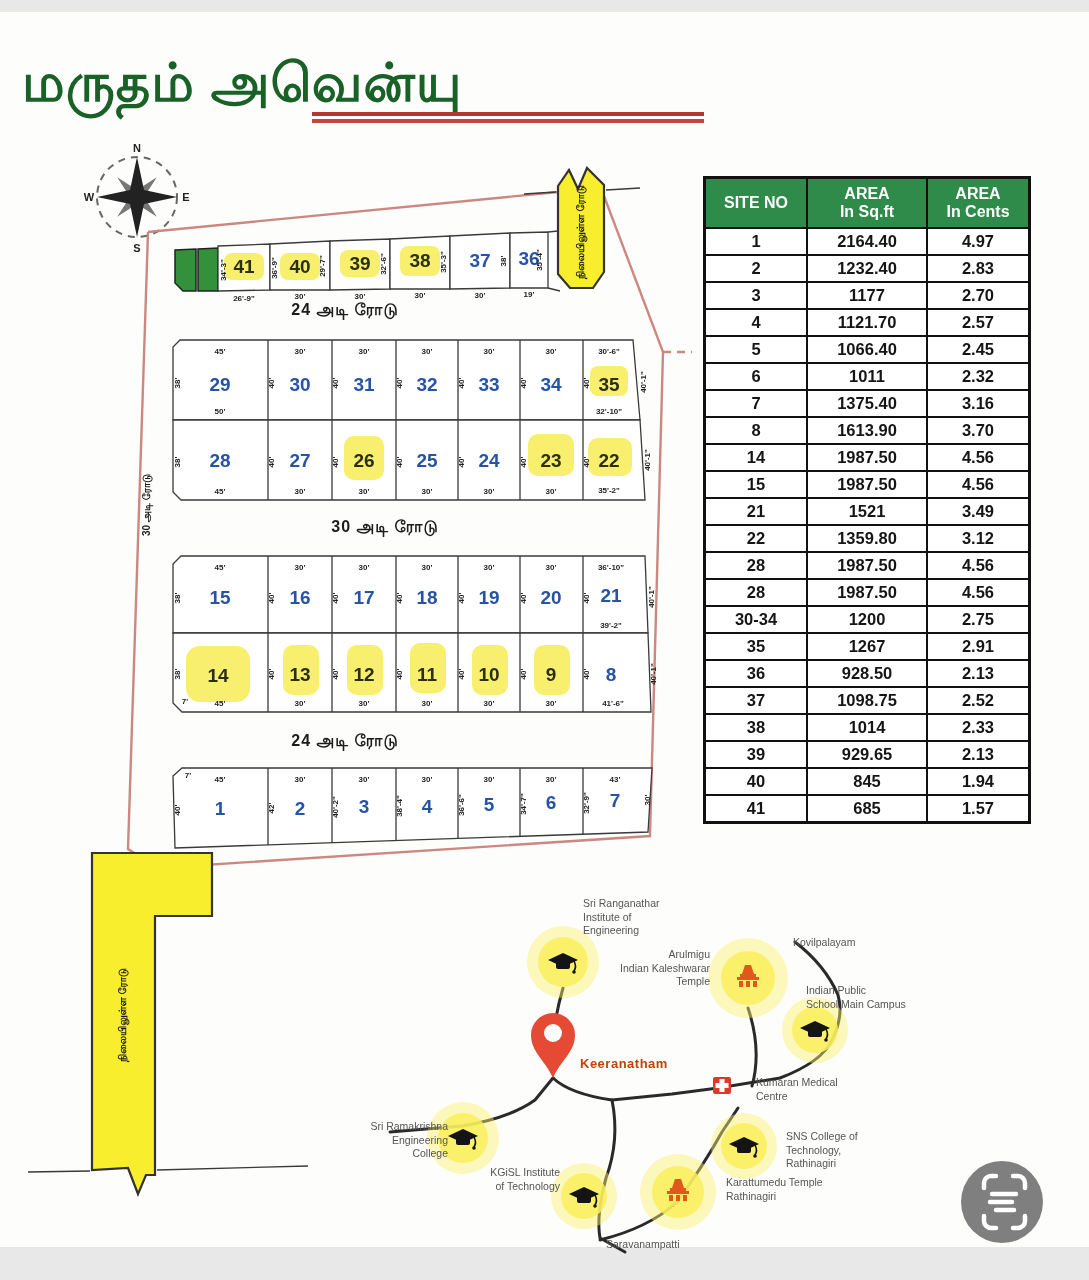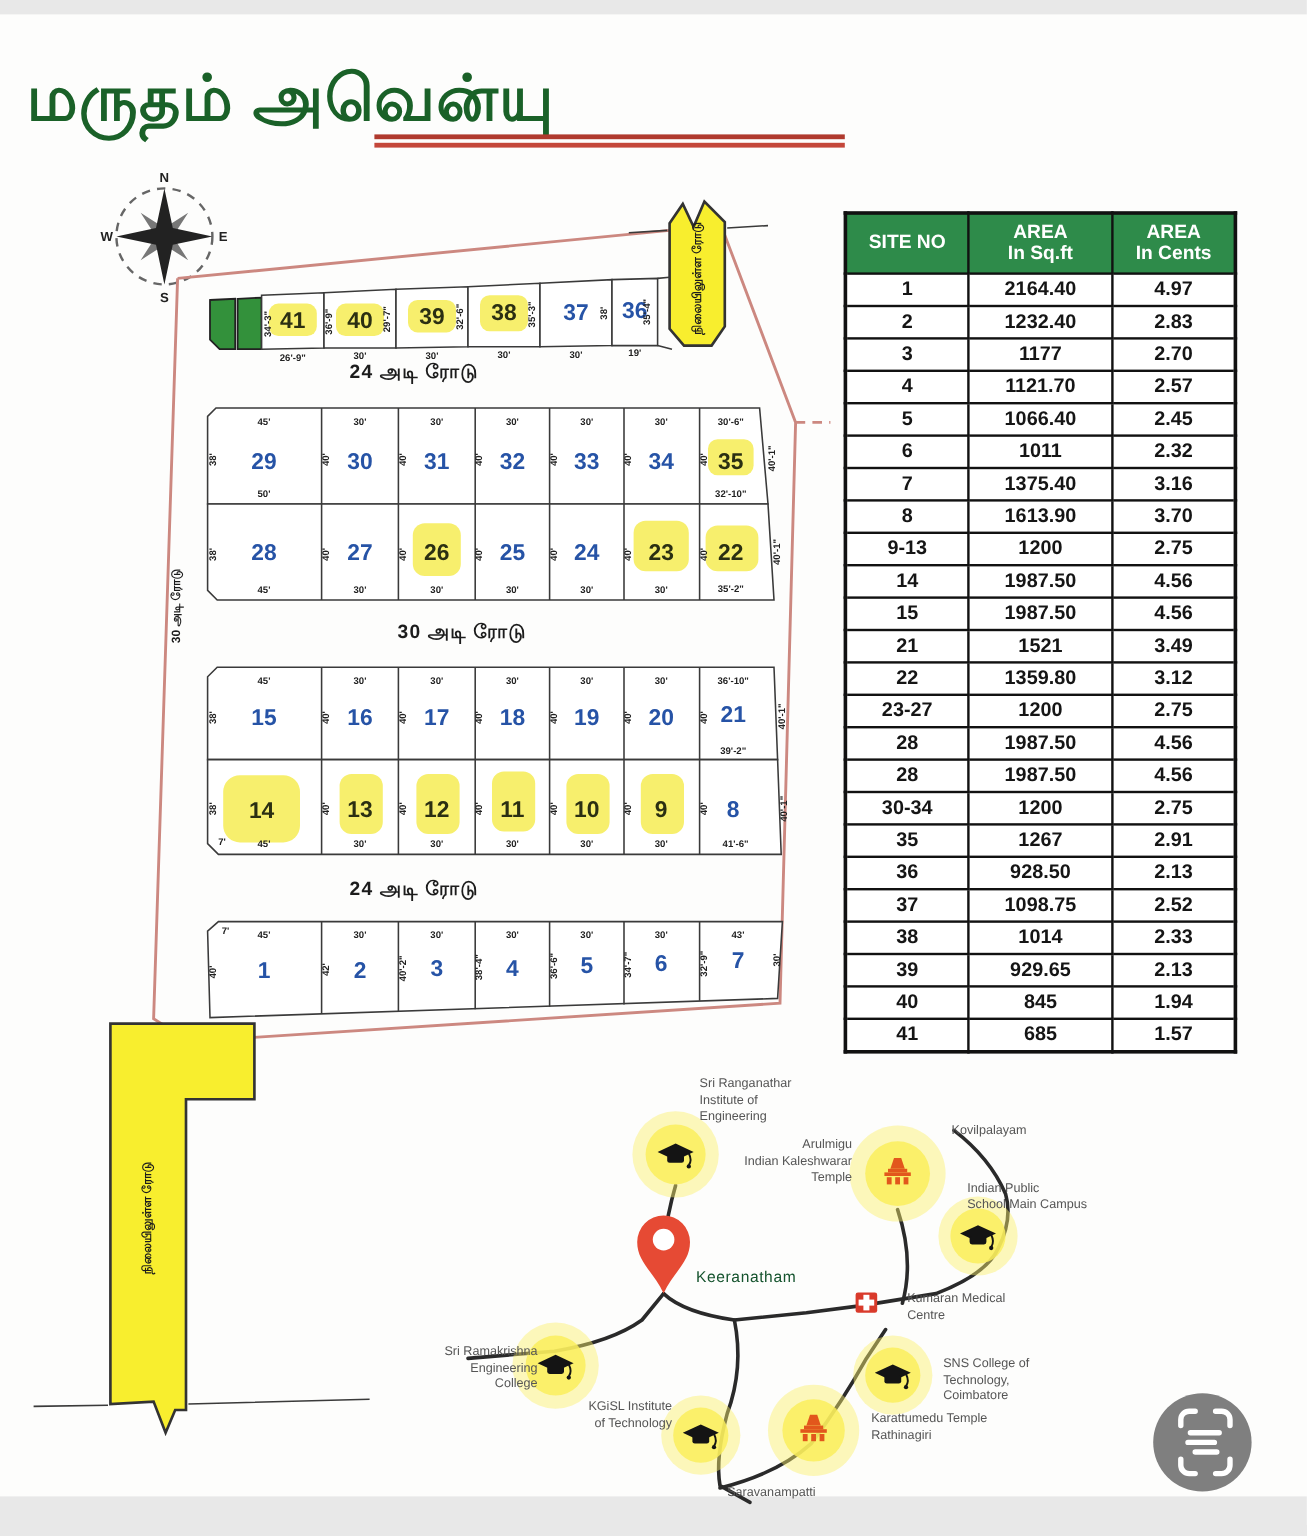--- a/index.html
+++ b/index.html
@@ -36,21 +36,21 @@
   .pl{stroke:#3a3a3a;stroke-width:1.3;fill:none}
   .pink{stroke:#cc8880;stroke-width:2.4;fill:none}
   .hl{fill:#f7ef6d}
   .road{fill:#f8ee2e;stroke:#333;stroke-width:2.2}
   .mroad{stroke:#2a2a2a;stroke-width:3;fill:none;stroke-linecap:round;stroke-linejoin:round}
   .glow{fill:#fbf06a;opacity:.45}
   .glow2{fill:#faee5c;opacity:.85}
   
   .ml{position:absolute;font-size:10.5px;color:#555;line-height:1.3;white-space:pre-line}
   .tr{text-align:right}
-  #keeranatham-label{position:absolute;font-size:13px;color:#14532d;font-weight:normal;letter-spacing:.5px}
+  #keeranatham-label{position:absolute;font-size:13px;color:#c2410c;font-weight:bold;letter-spacing:.5px}
 </style>
 </head>
 <body>
 
 <div class="strip" id="strip-top"></div>
 <div class="strip" id="strip-bottom"></div>
 
 <h1 id="title">மருதம் அவென்யு</h1>
 <div class="underline" id="ul1"></div>
 <div class="underline" id="ul2"></div>
@@ -108,25 +108,20 @@
         <td>1375.40</td>
         <td>3.16</td>
       </tr>
 
       <tr>
         <td>8</td>
         <td>1613.90</td>
         <td>3.70</td>
       </tr>
 
-      <tr>
-        <td>9-13</td>
-        <td>1200</td>
-        <td>2.75</td>
-      </tr>
 
       <tr>
         <td>14</td>
         <td>1987.50</td>
         <td>4.56</td>
       </tr>
 
       <tr>
         <td>15</td>
         <td>1987.50</td>
@@ -139,25 +134,20 @@
         <td>1521</td>
         <td>3.49</td>
       </tr>
 
       <tr>
         <td>22</td>
         <td>1359.80</td>
         <td>3.12</td>
       </tr>
 
-      <tr>
-        <td>23-27</td>
-        <td>1200</td>
-        <td>2.75</td>
-      </tr>
 
       <tr>
         <td>28</td>
         <td>1987.50</td>
         <td>4.56</td>
       </tr>
 
       <tr>
         <td>28</td>
         <td>1987.50</td>
@@ -510,21 +500,21 @@
 <div class="ml tr" style="left:616px;top:948px;width:94px">Arulmigu
 Indian Kaleshwarar
 Temple</div>
 <div class="ml" style="left:793px;top:936px">Kovilpalayam</div>
 <div class="ml" style="left:806px;top:984px">Indian Public
 School Main Campus</div>
 <div class="ml" style="left:756px;top:1076px">Kumaran Medical
 Centre</div>
 <div class="ml" style="left:786px;top:1130px">SNS College of
 Technology,
-Coimbatore</div>
+Rathinagiri</div>
 <div class="ml tr" style="left:352px;top:1120px;width:96px">Sri Ramakrishna
 Engineering
 College</div>
 <div class="ml tr" style="left:455px;top:1166px;width:105px">KGiSL Institute
 of Technology</div>
 <div class="ml" style="left:726px;top:1176px">Karattumedu Temple
 Rathinagiri</div>
 <div class="ml" style="left:606px;top:1238px">Saravanampatti</div>
 <div id="keeranatham-label" style="left:580px;top:1056px">Keeranatham</div>
 

